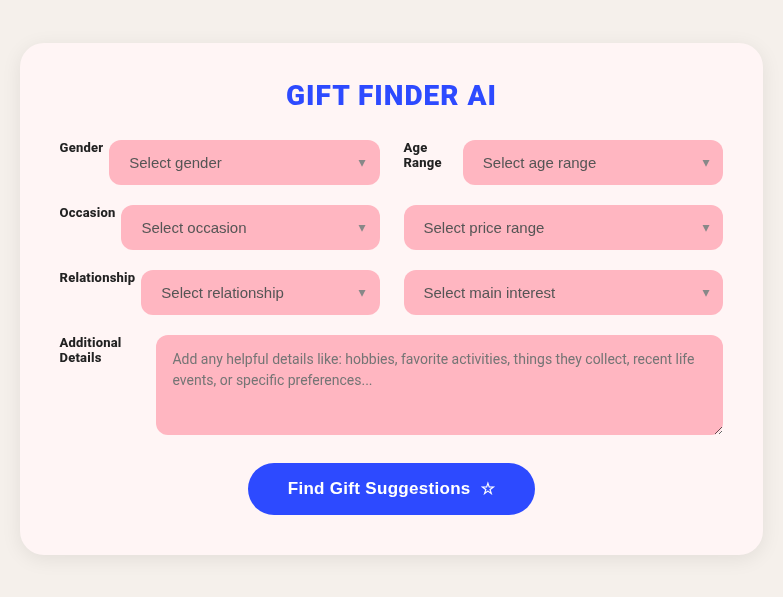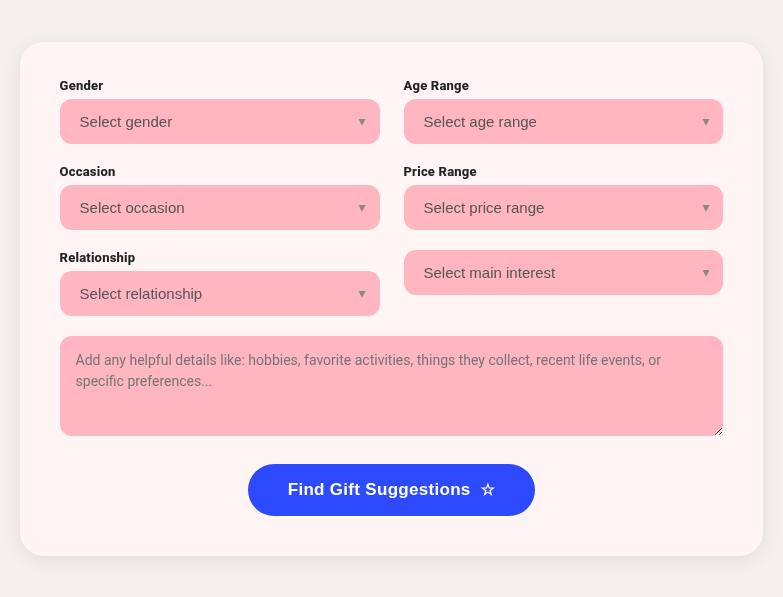--- a/index.html
+++ b/index.html
@@ -37,21 +37,21 @@
     }
 
     .form-grid {
       display: grid;
       grid-template-columns: 1fr 1fr;
       gap: 20px 24px;
     }
 
     .form-field {
       display: flex;
-      flex-direction: column;
+      flex-direction: row;
       gap: 6px;
     }
 
     .form-field.full-width {
       grid-column: 1 / -1;
     }
 
     .field-label {
       font-size: 13px;
       font-weight: 800;
@@ -126,20 +126,21 @@
     }
 
     .star-icon {
       font-size: 16px;
     }
   </style>
 </head>
 <body>
 
 <div class="card">
+  <h1 class="title">GIFT FINDER AI</h1>
 
   <div class="form-grid">
 
     <div class="form-field">
       <label class="field-label">Gender</label>
       <div class="select-wrapper">
         <select>
           <option>Select gender</option>
           <option>Male</option>
           <option>Female</option>
@@ -179,21 +180,20 @@
           <option>Wedding</option>
           <option>Graduation</option>
           <option>Valentine's Day</option>
           <option>Other</option>
         </select>
         <span class="chevron-icon">▾</span>
       </div>
     </div>
 
     <div class="form-field">
-      <label class="field-label">Price Range</label>
       <div class="select-wrapper">
         <select>
           <option>Select price range</option>
           <option>Under $25</option>
           <option>$25–$50</option>
           <option>$50–$100</option>
           <option>$100–$250</option>
           <option>$250–$500</option>
           <option>$500+</option>
         </select>
@@ -232,20 +232,21 @@
           <option>Gaming</option>
           <option>Fashion</option>
           <option>Books</option>
           <option>Fitness</option>
         </select>
         <span class="chevron-icon">▾</span>
       </div>
     </div>
 
     <div class="form-field full-width">
+      <label class="field-label">Additional Details</label>
       <textarea class="textarea-field" placeholder="Add any helpful details like: hobbies, favorite activities, things they collect, recent life events, or specific preferences..." style=""></textarea>
     </div>
 
   </div>
 
   <div class="submit-row">
     <button class="submit-btn">
       <span>Find Gift Suggestions</span>
       <span class="star-icon">☆</span>
     </button>

